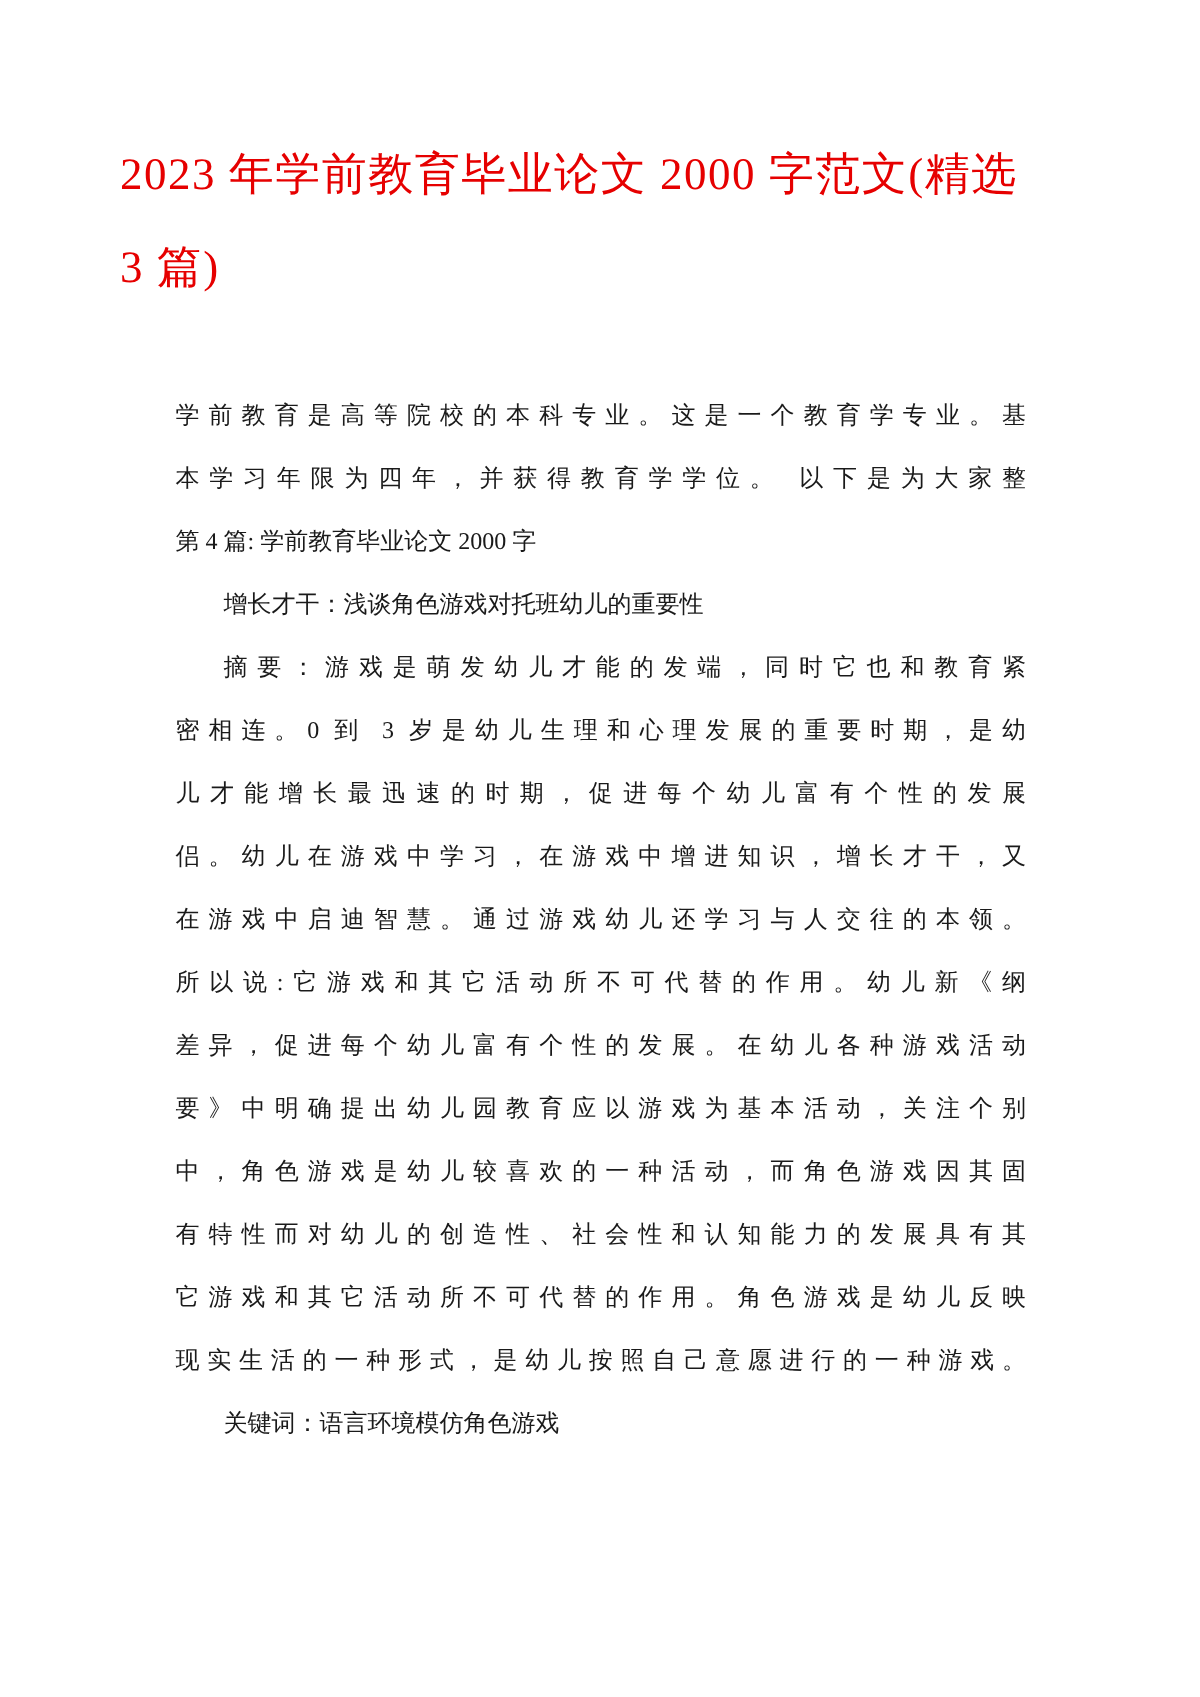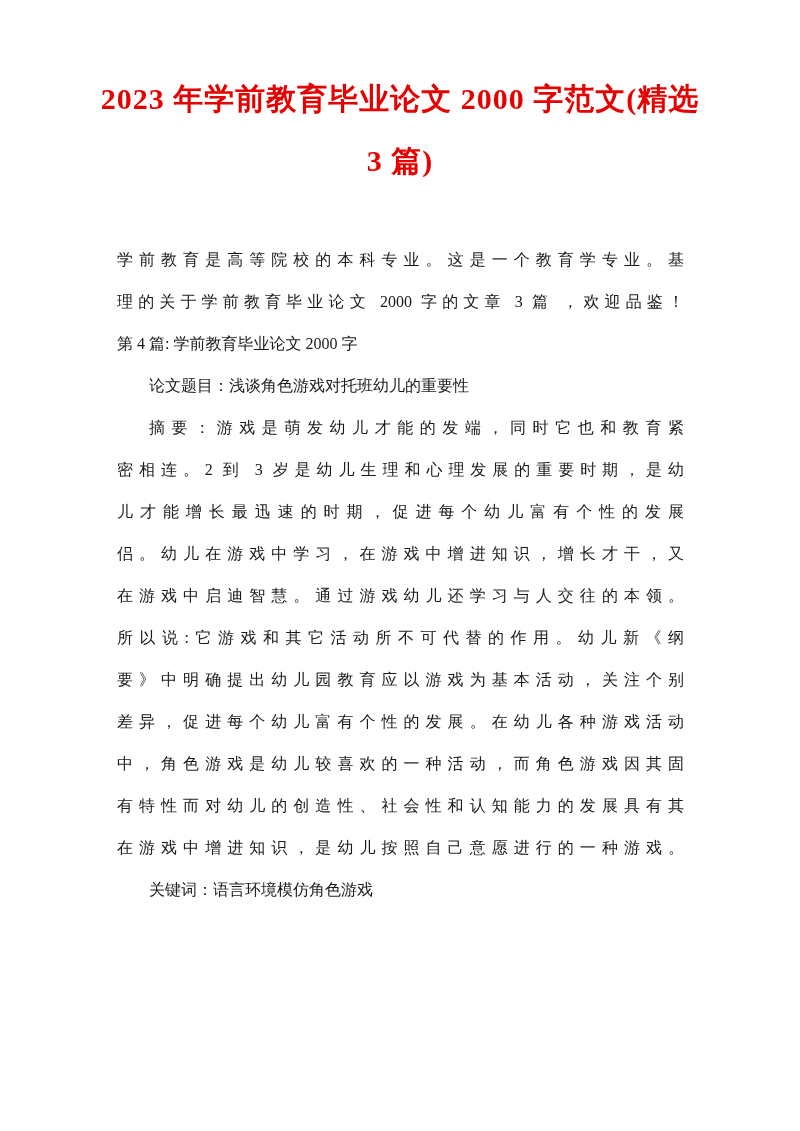--- a/index.html
+++ b/index.html
@@ -13,24 +13,23 @@
     font-family: "Liberation Serif", "DejaVu Serif", serif;
     overflow: hidden;
   }
   .page {
     width: 800px;
     height: 1131px;
     position: relative;
   }
   .doc-title {
     margin: 0 auto;
-    padding-top: 68px;
+    padding-top: 86px;
     width: 640px;
-    text-align: center;
-    font-weight: bold;
+    font-weight: normal;
     font-size: 30px;
     line-height: 62px;
     letter-spacing: 1px;
   }
   .doc-body {
     margin-left: 117px;
     margin-top: 47px;
     width: 567px;
     color: #1a1a1a;
   }
@@ -53,29 +52,30 @@
 </head>
 <body>
 
 <div class="page">
   <div class="doc-title" style="color: rgb(230, 0, 0);">
     <div>2023 年学前教育毕业论文 2000 字范文(精选</div>
     <div>3 篇)</div>
   </div>
   <div class="doc-body" style="color: rgb(26, 26, 26);">
       <div class="text-line justify">学前教育是高等院校的本科专业。这是一个教育学专业。基</div>
-      <div class="text-line justify">理的关于学前教育毕业论文 2000 字的文章 3 篇 ，欢迎品鉴！</div>
+      <div class="text-line justify">本学习年限为四年，并获得教育学学位。 以下是为大家整</div>
       <div class="text-line">第 4 篇: 学前教育毕业论文 2000 字</div>
-      <div class="text-line indent">论文题目：浅谈角色游戏对托班幼儿的重要性</div>
+      <div class="text-line indent">增长才干：浅谈角色游戏对托班幼儿的重要性</div>
       <div class="text-line justify indent">摘要：游戏是萌发幼儿才能的发端，同时它也和教育紧</div>
-      <div class="text-line justify">密相连。2 到 3 岁是幼儿生理和心理发展的重要时期，是幼</div>
+      <div class="text-line justify">密相连。0 到 3 岁是幼儿生理和心理发展的重要时期，是幼</div>
       <div class="text-line justify">儿才能增长最迅速的时期，促进每个幼儿富有个性的发展</div>
       <div class="text-line justify">侣。幼儿在游戏中学习，在游戏中增进知识，增长才干，又</div>
       <div class="text-line justify">在游戏中启迪智慧。通过游戏幼儿还学习与人交往的本领。</div>
       <div class="text-line justify">所以说:它游戏和其它活动所不可代替的作用。幼儿新《纲</div>
+      <div class="text-line justify">差异，促进每个幼儿富有个性的发展。在幼儿各种游戏活动</div>
       <div class="text-line justify">要》中明确提出幼儿园教育应以游戏为基本活动，关注个别</div>
-      <div class="text-line justify">差异，促进每个幼儿富有个性的发展。在幼儿各种游戏活动</div>
       <div class="text-line justify">中，角色游戏是幼儿较喜欢的一种活动，而角色游戏因其固</div>
       <div class="text-line justify">有特性而对幼儿的创造性、社会性和认知能力的发展具有其</div>
-      <div class="text-line justify">在游戏中增进知识，是幼儿按照自己意愿进行的一种游戏。</div>
+      <div class="text-line justify">它游戏和其它活动所不可代替的作用。角色游戏是幼儿反映</div>
+      <div class="text-line justify">现实生活的一种形式，是幼儿按照自己意愿进行的一种游戏。</div>
       <div class="text-line indent">关键词：语言环境模仿角色游戏</div>
     </div>
 </div>
 
 </body></html>

